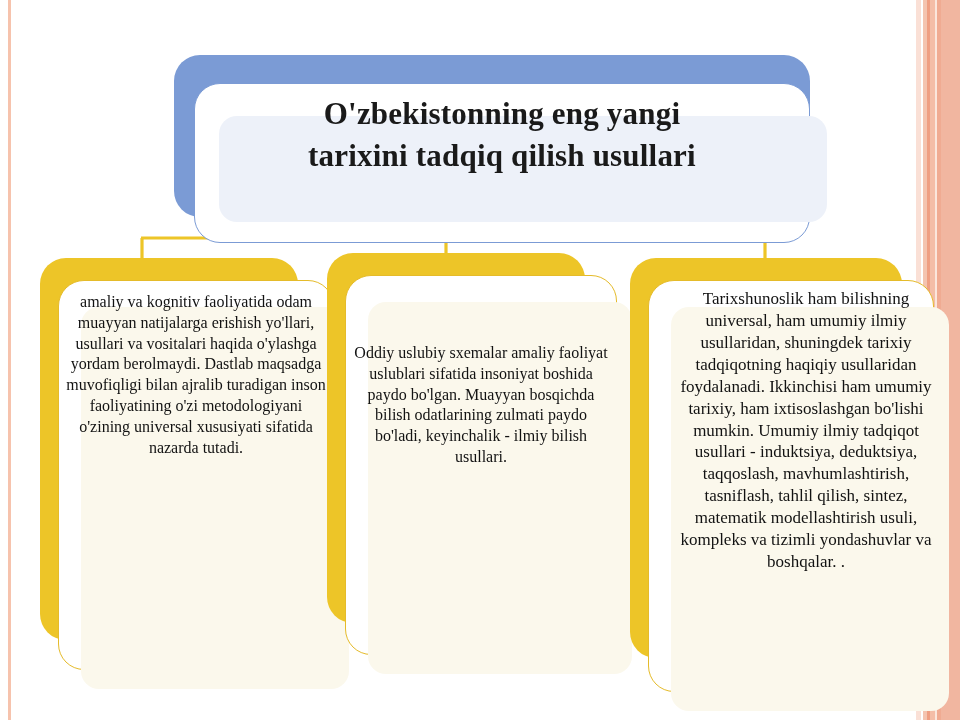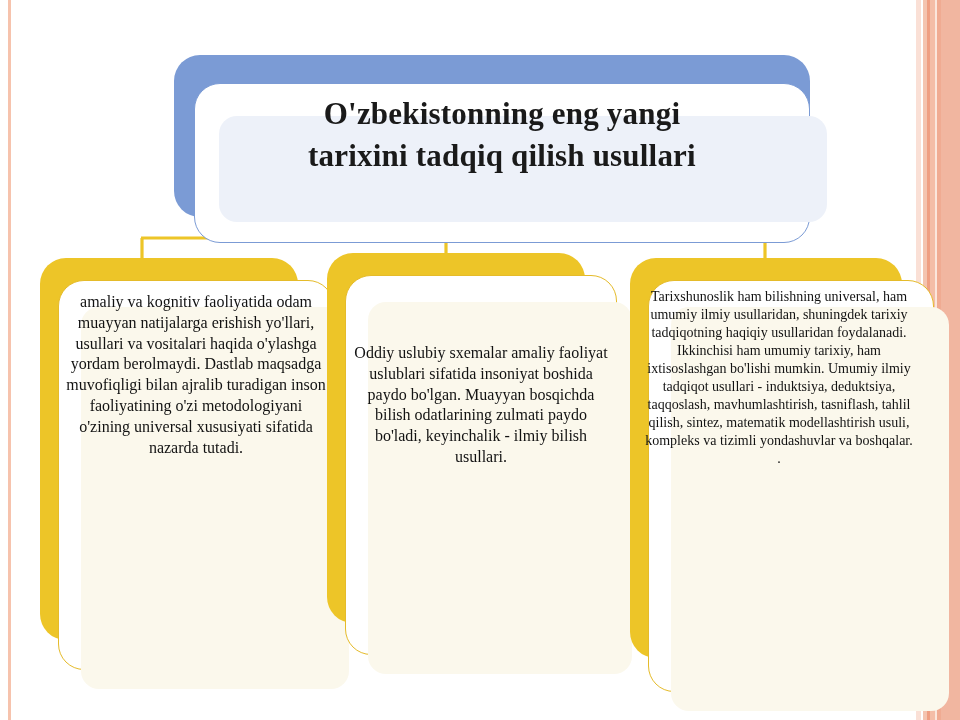--- a/index.html
+++ b/index.html
@@ -144,21 +144,21 @@
   #leaf-2 .card-text   { left: 26px; top: 90px; width: 256px; }
 
   #leaf-3 {
     left: 618px;
     top: 258px;
     width: 272px;
     height: 400px;
   }
   #leaf-3 .front-plate { left: 18px; top: 22px; width: 286px; height: 412px; }
   #leaf-3 .inner-fill  { left: 22px; top: 26px; width: 278px; height: 404px; }
-  #leaf-3 .card-text   { left: 12px; top: 30px; width: 274px; font-size: 14px; line-height: 1.29; }
+  #leaf-3 .card-text   { left: 39px; top: 30px; width: 274px; font-size: 17px; line-height: 1.29; }
 </style>
 </head>
 <body>
 
 <div id="stage">
 
   <div class="edge-band" style="left:8px;width:3px;background:#f6c3ad;"></div>
 
   <div class="edge-band" style="left:916px;width:5px;background:#fae0d6;"></div>
   <div class="edge-band" style="left:923px;width:4px;background:#f4c4b0;"></div>

